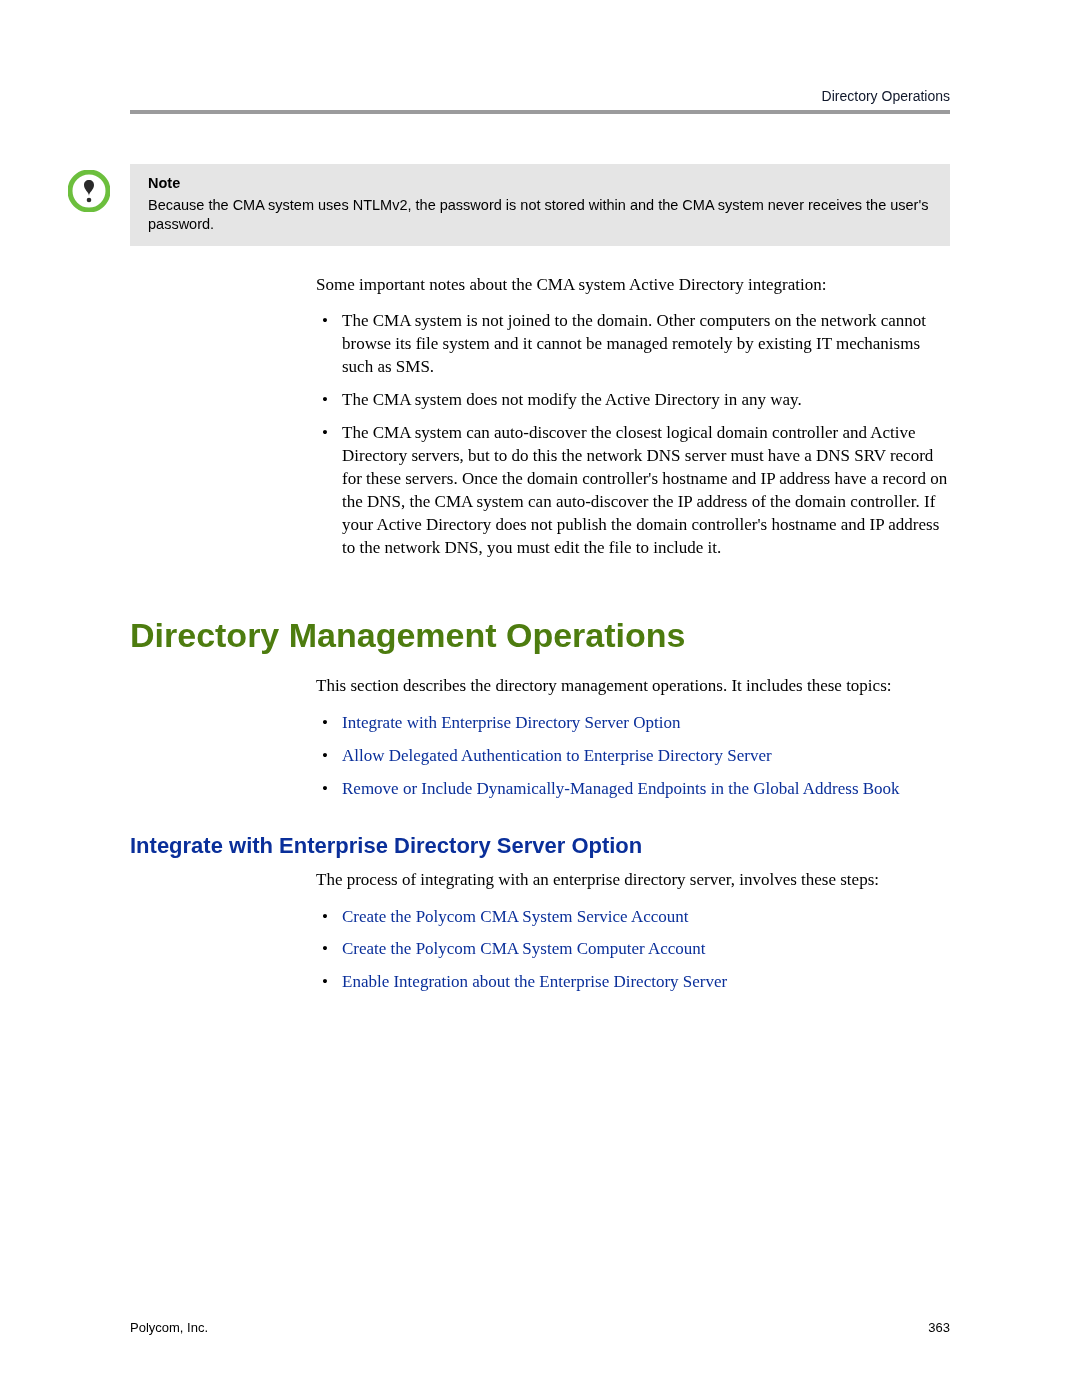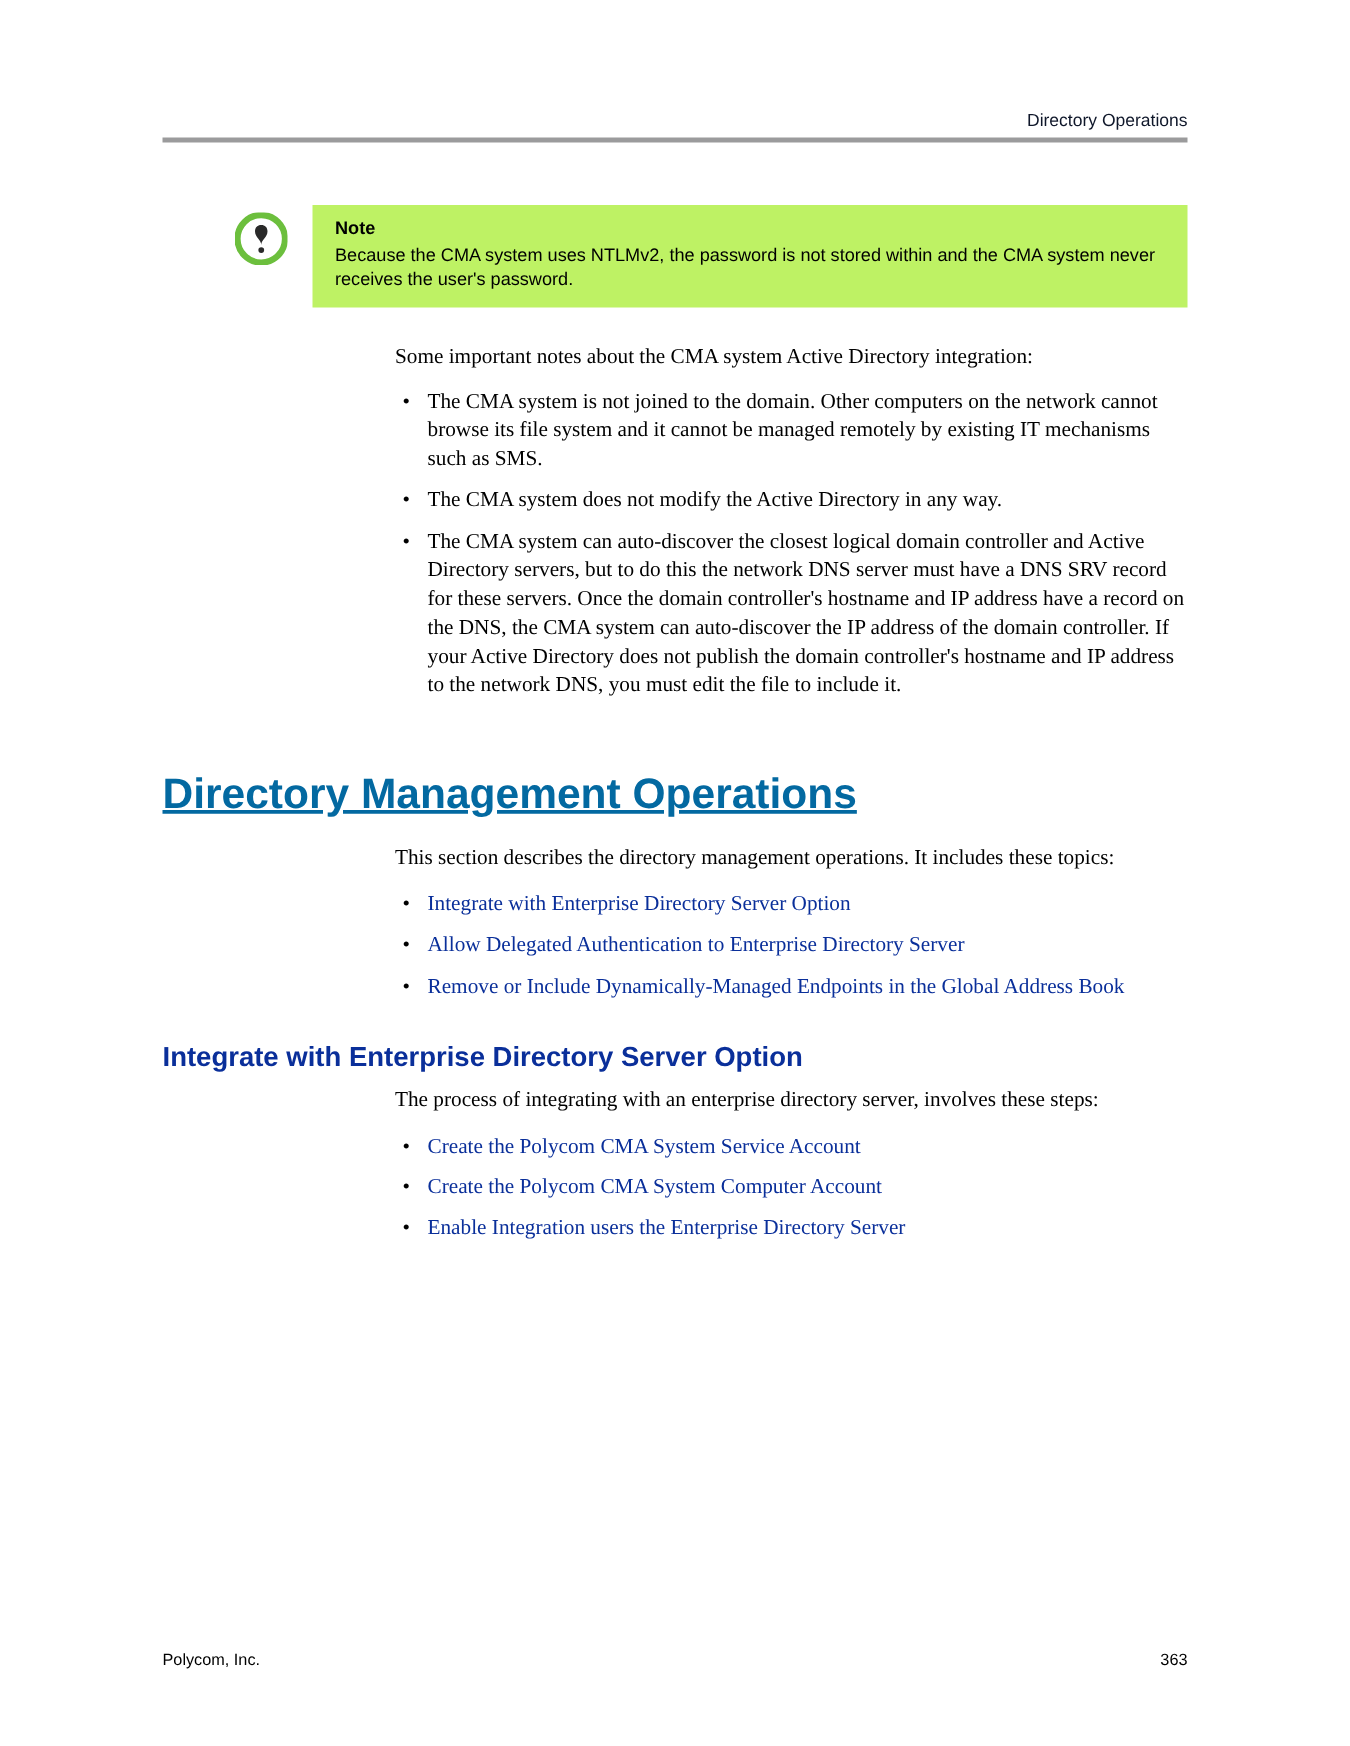--- a/index.html
+++ b/index.html
@@ -23,22 +23,21 @@
     color: #0f172a;
     margin-bottom: 6px;
   }
   .header-rule {
     height: 4px;
     width: 100%;
     background: #9b9b9c;
     margin-bottom: 50px;
   }
   .note-box {
-    background: #bef264;
-    margin-left: 120px;
+    background: #e5e5e5;
     padding: 10px 18px 12px 18px;
     position: relative;
     font-family: Arial, Helvetica, sans-serif;
     font-size: 14.5px;
     line-height: 1.3;
     margin-bottom: 28px;
   }
   .note-icon {
     position: absolute;
     left: -62px;
@@ -71,26 +70,25 @@
   ul.bullets > li::before {
     content: "•";
     position: absolute;
     left: 6px;
     top: 0;
     font-size: 17px;
   }
   .bold-inline { font-weight: bold; }
   h1.section-title {
     font-family: Arial, Helvetica, sans-serif;
-    color: #0369a1;
+    color: #4d7c0f;
     font-size: 34px;
     font-weight: bold;
     margin: 56px 0 20px 0;
     letter-spacing: 0px;
-    text-decoration: underline;
   }
   h2.subsection-title {
     font-family: Arial, Helvetica, sans-serif;
     color: #0a2f9a;
     font-size: 22px;
     font-weight: bold;
     margin: 32px 0 10px 0;
   }
   .link {
     color: #0a2f9a;
@@ -148,21 +146,21 @@
     </ul>
   </div>
 
   <h2 class="subsection-title">Integrate with Enterprise Directory Server Option</h2>
 
   <div class="body-block">
     <p class="para">The process of integrating with an enterprise directory server, involves these steps:</p>
     <ul class="bullets">
       <li><span class="link">Create the Polycom CMA System Service Account</span></li>
       <li><span class="link">Create the Polycom CMA System Computer Account</span></li>
-      <li><span class="link">Enable Integration users the Enterprise Directory Server</span></li>
+      <li><span class="link">Enable Integration about the Enterprise Directory Server</span></li>
     </ul>
   </div>
 
   <div class="footer">
     <span>Polycom, Inc.</span>
     <span>363</span>
   </div>
 
 </div>
 

